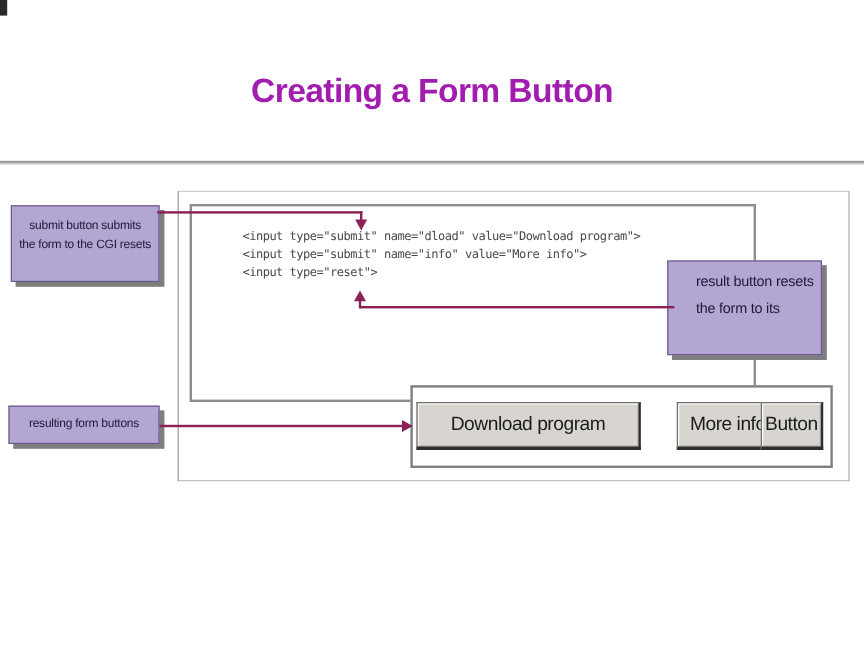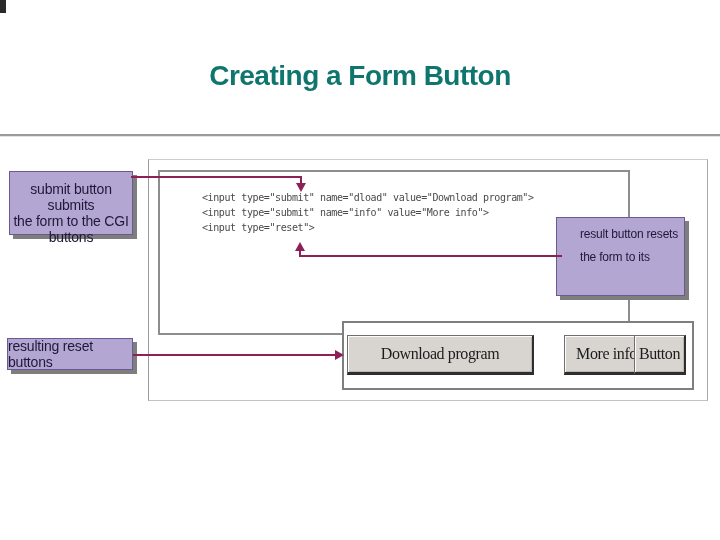--- a/index.html
+++ b/index.html
@@ -5,21 +5,21 @@
   html,body{margin:0;padding:0;background:#ffffff;}
   #stage{
     position:relative;width:720px;height:540px;background:#ffffff;overflow:hidden;
     font-family:"Liberation Sans",sans-serif;
   }
   
   .corner-mark{position:absolute;left:0;top:0;width:6px;height:13px;background:#2a2a2a;}
   
   .slide-title{
     position:absolute;left:0;top:60px;width:720px;text-align:center;
-    font-size:28px;font-weight:bold;color:#0f766e;letter-spacing:-0.5px;
+    font-size:28px;font-weight:bold;color:#a21caf;letter-spacing:-0.5px;
   }
   
   .divider{position:absolute;left:0;top:134px;width:720px;height:2px;background:#9b9b9b;border-bottom:1px solid #e3e3e3;}
   
   .outer-box{
     position:absolute;left:148px;top:159px;width:558px;height:240px;
     border-left:1px solid #9a9a9a;border-right:1px solid #ababab;
     border-top:1px solid #cdcdcd;border-bottom:1px solid #c2c2c2;
   }
   
@@ -32,21 +32,21 @@
     font-family:"DejaVu Sans Mono",monospace;font-size:10px;letter-spacing:-0.4px;
     color:#4a4a4a;white-space:pre;
   }
   .code-line.l1{top:192px;}
   .code-line.l2{top:207px;}
   .code-line.l3{top:222px;}
   
   .callout{
     position:absolute;background:#b3a6d2;border:1px solid #6a5a8f;
     box-shadow:4px 4px 0 #7e7e7e;color:#1f1838;z-index:5;
-    font-size:14px;letter-spacing:-0.2px;line-height:16px;
+    font-size:10px;letter-spacing:-0.2px;line-height:16px;
   }
   .callout.submit{left:9px;top:171px;width:122px;height:53px;text-align:center;padding-top:9px;box-sizing:content-box;}
   .callout.resulting{left:7px;top:338px;width:124px;height:30px;display:flex;align-items:center;justify-content:center;}
   .callout.result{left:556px;top:217px;width:104px;height:72px;text-align:left;padding:5px 0 0 23px;line-height:23px;font-size:12px;}
   
   .conn{position:absolute;background:#8d2157;z-index:7;}
   .arrow{position:absolute;width:0;height:0;z-index:7;}
   .conn.c1h{left:131px;top:176px;width:171px;height:2px;}
   .conn.c1v{left:300px;top:176px;width:2px;height:8px;}
   .arrow.down{left:296px;top:183px;border-left:5px solid transparent;border-right:5px solid transparent;border-top:9px solid #8d2157;}
@@ -59,21 +59,21 @@
   .button-panel{
     position:absolute;left:342px;top:321px;width:348px;height:65px;
     border:2px solid #7f7f7f;background:#ffffff;z-index:6;
   }
   .fbtn{
     position:absolute;top:12px;height:36px;background:#d8d5d0;
     border:1px solid #6e6e6e;border-right:2px solid #2e2e2e;border-bottom:3px solid #2e2e2e;
     box-shadow:inset 1px 1px 0 #fdfdfd, inset -1px -1px 0 #b9b6b1;
     display:flex;align-items:center;justify-content:center;
     font-size:16px;color:#1c1c1c;letter-spacing:-0.4px;box-sizing:content-box;
-    font-family:Liberation Serif, serif;padding:0;
+    font-family:Liberation Sans, sans-serif;padding:0;
   }
   .fbtn.download{left:3px;width:184px;}
   .fbtn.moreinfo{left:196px;width:83px;margin-left:24px;}
   .fbtn.reset{left:290px;width:49px;}
 </style>
 </head>
 <body>
 
 <div id="stage">
 
@@ -95,30 +95,30 @@
 
   <div class="arrow up"></div>
   <div class="conn c2v"></div>
   <div class="conn c2h"></div>
 
   <div class="conn c3h"></div>
   <div class="arrow right"></div>
 
   <div class="callout submit">
     <div>submit button submits</div>
-    <div>the form to the CGI buttons</div>
+    <div>the form to the CGI resets</div>
   </div>
 
   <div class="callout result">
     <div>result button resets</div>
     <div>the form to its</div>
   </div>
 
   <div class="callout resulting">
-    <div>resulting reset buttons</div>
+    <div>resulting form buttons</div>
   </div>
 
   <div class="button-panel">
     <div class="fbtn download">Download program</div>
     <div class="fbtn moreinfo">More info</div>
     <div class="fbtn reset">Button</div>
   </div>
 
 </div>
 

